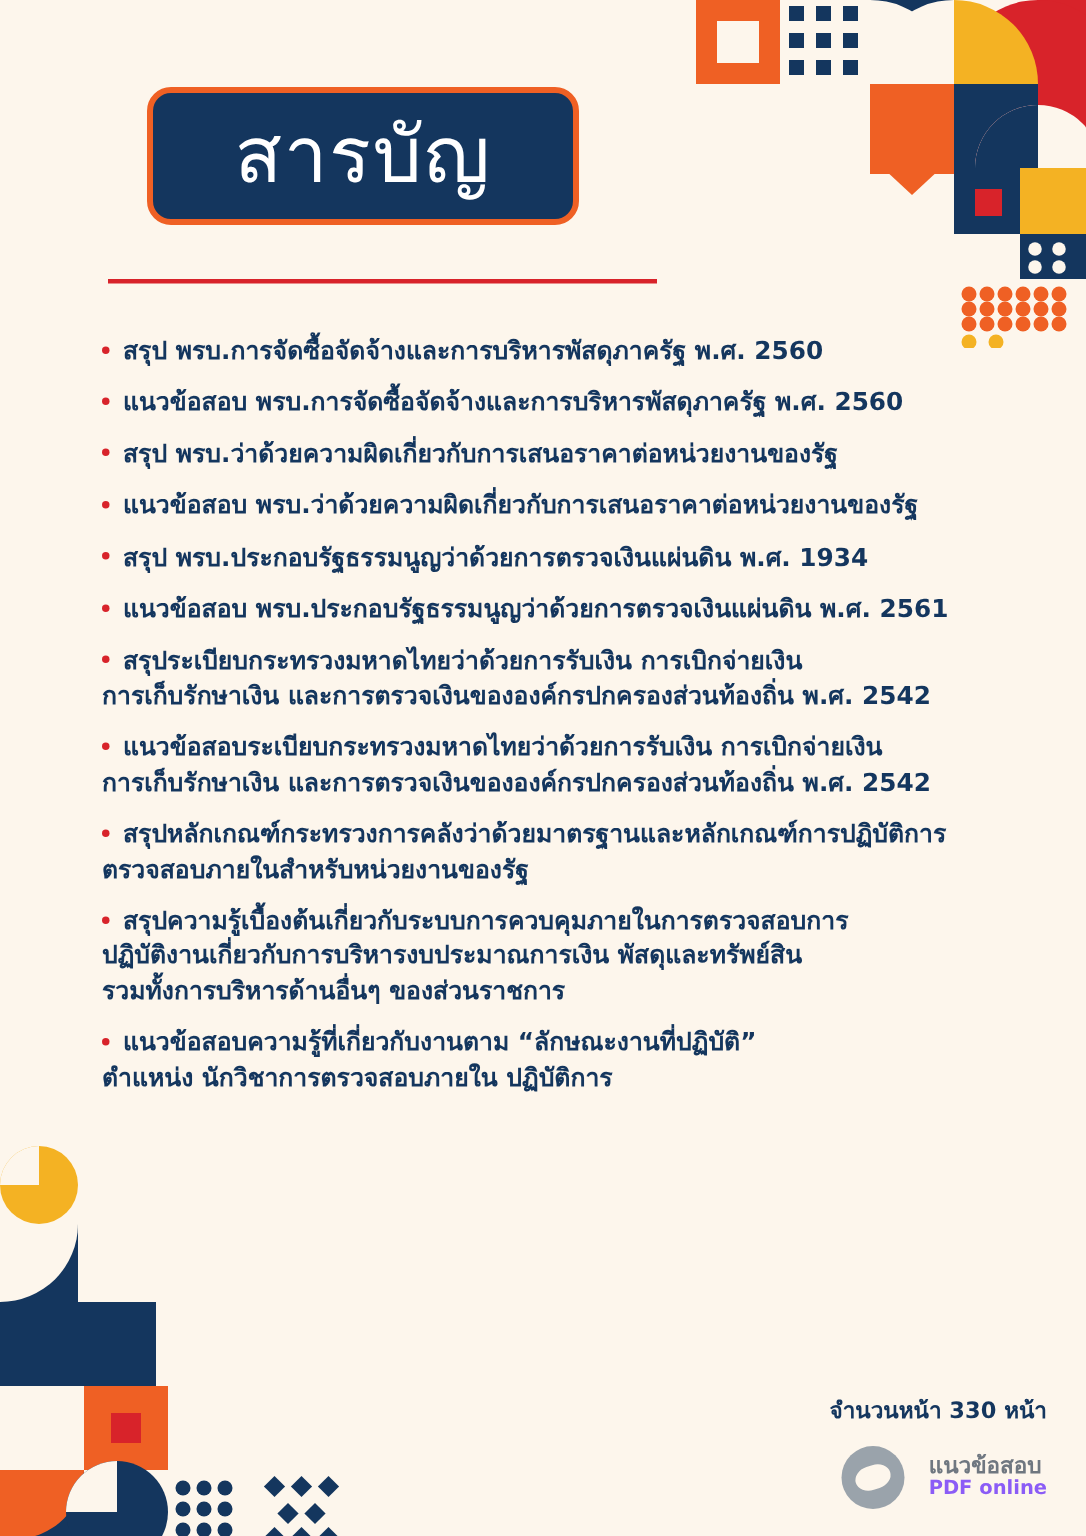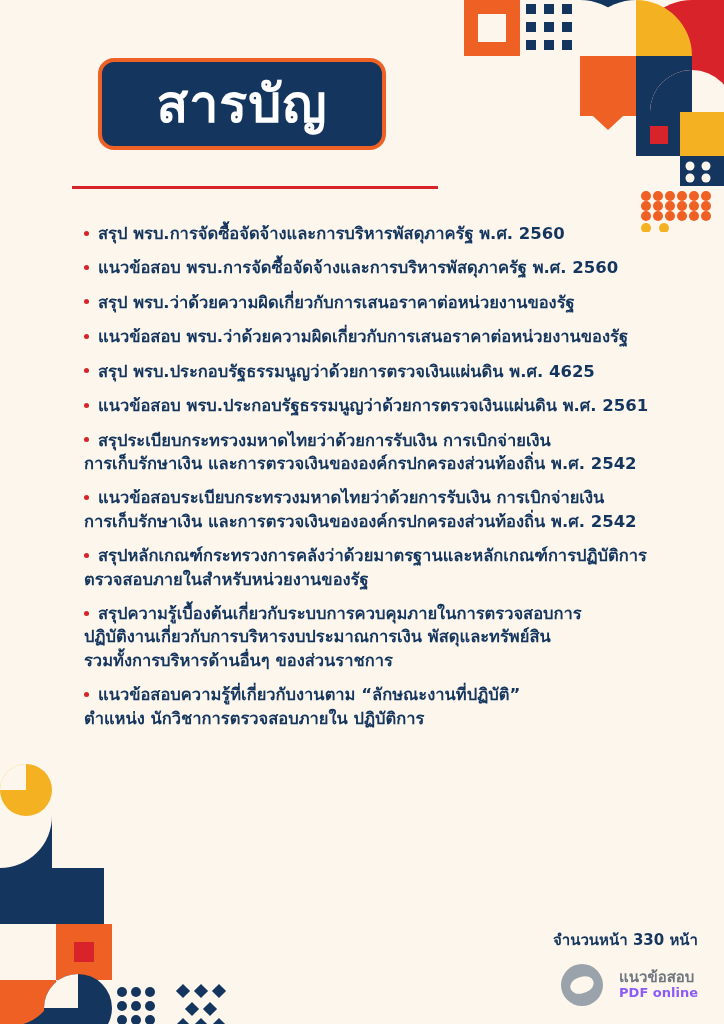--- a/index.html
+++ b/index.html
@@ -31,36 +31,36 @@
     left: 98px; top: 58px;
     width: 288px; height: 92px;
     background: #14365e;
     border: 4px solid #ef6024;
     border-radius: 16px;
     display: flex; align-items: center; justify-content: center;
   }
   .title-text {
     color: #ffffff;
     font-size: 52px;
-    font-weight: bold;
+    font-weight: normal;
     letter-spacing: 1px;
     line-height: 1;
   }
 
   .rule {
     position: absolute;
     left: 72px; top: 186px;
     width: 366px; height: 3px;
     background: #d8232a;
   }
 
   
   .list {
     position: absolute;
-    left: 84px; top: 222px;
+    left: 68px; top: 222px;
     width: 620px;
   }
   .item {
     position: relative;
     color: #14365e;
     font-size: 16.5px;
     line-height: 1.42;
     margin-bottom: 11px;
     padding-left: 14px;
     font-weight: 600;
@@ -234,21 +234,21 @@
       <span>สรุป พรบ.ว่าด้วยความผิดเกี่ยวกับการเสนอราคาต่อหน่วยงานของรัฐ</span>
     </div>
 
     <div class="item">
       <span class="bullet"></span>
       <span>แนวข้อสอบ พรบ.ว่าด้วยความผิดเกี่ยวกับการเสนอราคาต่อหน่วยงานของรัฐ</span>
     </div>
 
     <div class="item">
       <span class="bullet"></span>
-      <span>สรุป พรบ.ประกอบรัฐธรรมนูญว่าด้วยการตรวจเงินแผ่นดิน พ.ศ. 4625</span>
+      <span>สรุป พรบ.ประกอบรัฐธรรมนูญว่าด้วยการตรวจเงินแผ่นดิน พ.ศ. 1934</span>
     </div>
 
     <div class="item">
       <span class="bullet"></span>
       <span>แนวข้อสอบ พรบ.ประกอบรัฐธรรมนูญว่าด้วยการตรวจเงินแผ่นดิน พ.ศ. 2561</span>
     </div>
 
     <div class="item">
       <span class="bullet"></span>
       <span>สรุประเบียบกระทรวงมหาดไทยว่าด้วยการรับเงิน การเบิกจ่ายเงิน</span>

